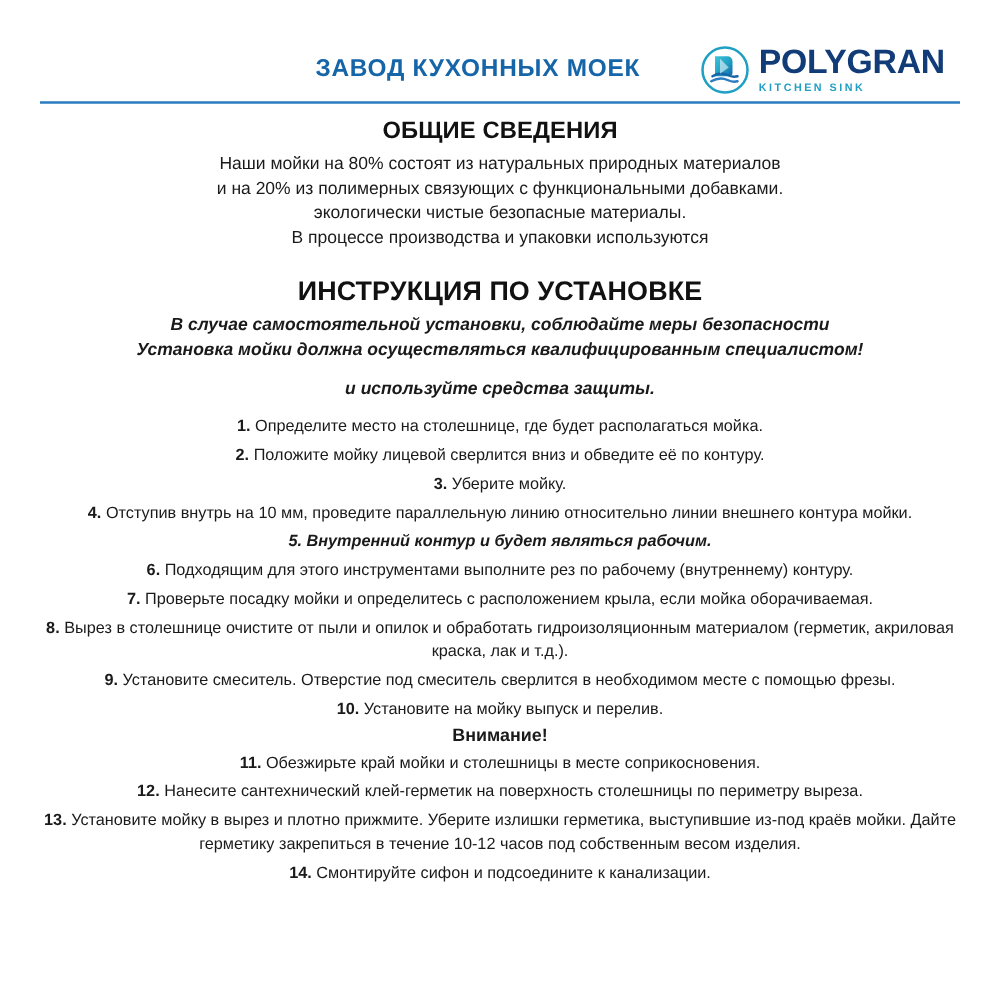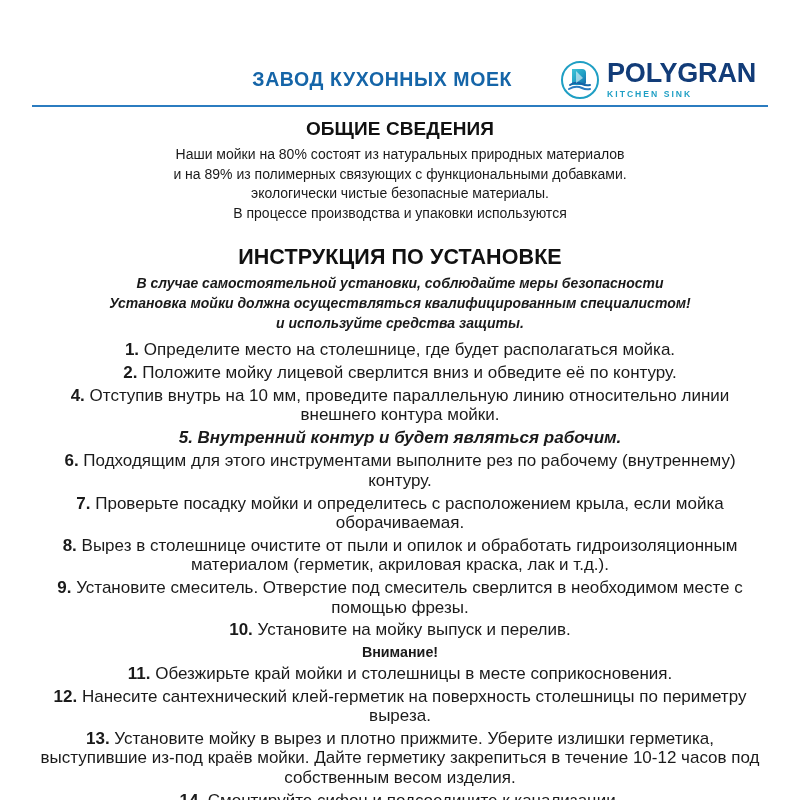--- a/index.html
+++ b/index.html
@@ -18,21 +18,20 @@
 
   
   .header {
     position: relative;
     height: 82px;
     padding: 0 32px;
     box-sizing: border-box;
     display: flex;
     align-items: flex-start;
     justify-content: flex-end;
-    margin-top: 24px;
   }
   .header-inner {
     display: flex;
     align-items: center;
     gap: 48px;
     margin-top: 36px;
   }
   .header-title {
     font-size: 19.5px;
     font-weight: bold;
@@ -125,21 +124,21 @@
     margin-top: 4px;
   }
 
   
   ol.steps {
     margin: 7px 0 0 0;
     padding: 0;
     list-style: none;
   }
   ol.steps li {
-    font-size: 17px;
+    font-size: 13px;
     line-height: 19.4px;
     margin-bottom: 3.5px;
     text-indent: 0;
   }
   ol.steps li .num {
     font-weight: bold;
   }
   ol.steps li.emph {
     font-weight: bold;
     font-style: italic;
@@ -190,36 +189,37 @@
   </div>
   <div class="rule"></div>
 </div>
 
 <div class="content">
 
   <h2 class="section-title title-general">ОБЩИЕ СВЕДЕНИЯ</h2>
 
   <div class="general-body">
     <p class="para">Наши мойки на 80% состоят из натуральных природных материалов</p>
-    <p class="para">и на 89% из полимерных связующих с функциональными добавками.</p>
+    <p class="para">и на 20% из полимерных связующих с функциональными добавками.</p>
     <p class="para">экологически чистые безопасные материалы.</p>
     <p class="para">В процессе производства и упаковки используются</p>
   </div>
 
   <h2 class="section-title title-install">ИНСТРУКЦИЯ ПО УСТАНОВКЕ</h2>
 
   <div class="intro-emph">
     <p class="para intro-emph" style="margin:0;">В случае самостоятельной установки, соблюдайте меры безопасности</p>
     <p class="para intro-emph" style="margin:0;">Установка мойки должна осуществляться квалифицированным специалистом!</p>
-    <p class="para intro-emph" style="margin:0;">и используйте средства защиты.</p>
+    <p class="para intro-emph" style="margin:11px;">и используйте средства защиты.</p>
   </div>
 
   <ol class="steps" id="steps-list">
       <li><span class="num">1. </span><span>Определите место на столешнице, где будет располагаться мойка.</span></li>
       <li><span class="num">2. </span><span>Положите мойку лицевой сверлится вниз и обведите её по контуру.</span></li>
+      <li><span class="num">3. </span><span>Уберите мойку.</span></li>
       <li><span class="num">4. </span><span>Отступив внутрь на 10 мм, проведите параллельную линию относительно линии внешнего контура мойки.</span></li>
       <li class="emph"><span class="num">5. </span><span>Внутренний контур и будет являться рабочим.</span></li>
       <li><span class="num">6. </span><span>Подходящим для этого инструментами выполните рез по рабочему (внутреннему) контуру.</span></li>
       <li><span class="num">7. </span><span>Проверьте посадку мойки и определитесь с расположением крыла, если мойка оборачиваемая.</span></li>
       <li><span class="num">8. </span><span>Вырез в столешнице очистите от пыли и опилок и обработать гидроизоляционным материалом (герметик, акриловая краска, лак и т.д.).</span></li>
       <li><span class="num">9. </span><span>Установите смеситель. Отверстие под смеситель сверлится в необходимом месте с помощью фрезы.</span></li>
       <li><span class="num">10. </span><span>Установите на мойку выпуск и перелив.</span></li>
       <div class="notice-word">Внимание!</div>
       <li><span class="num">11. </span><span>Обезжирьте край мойки и столешницы в месте соприкосновения.</span></li>
       <li><span class="num">12. </span><span>Нанесите сантехнический клей-герметик на поверхность столешницы по периметру выреза.</span></li>

